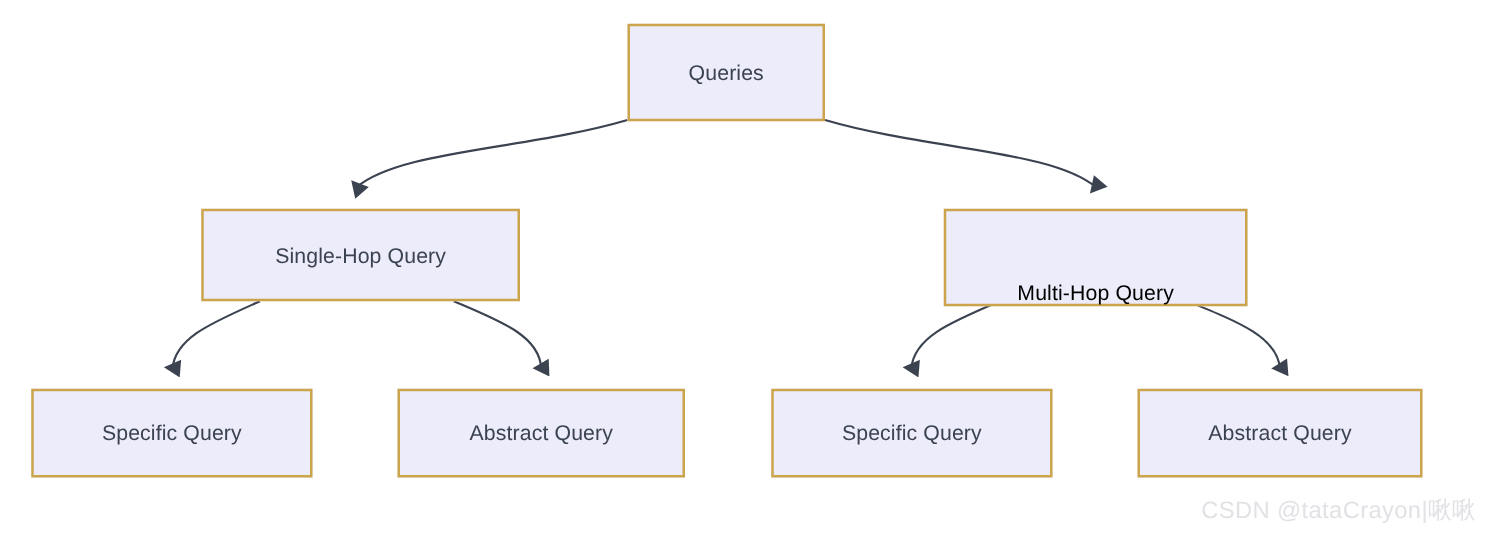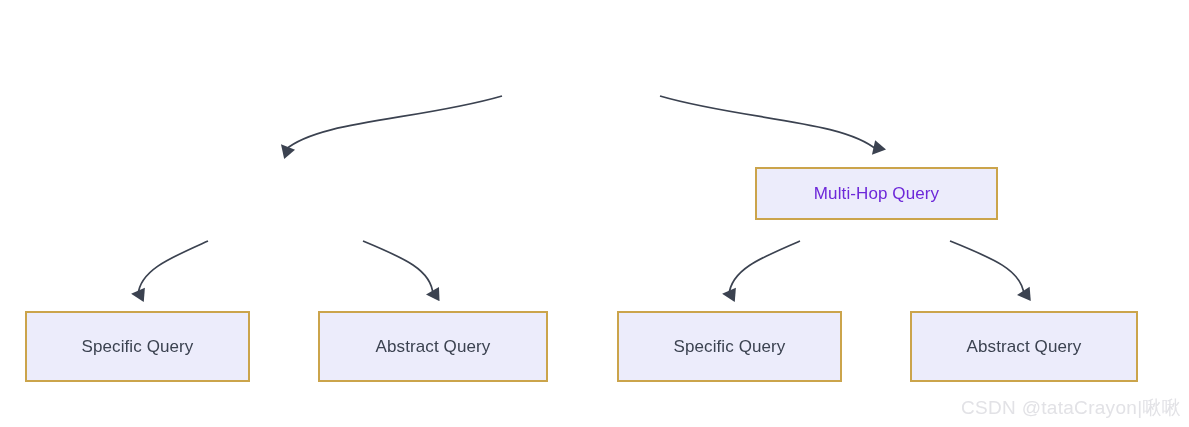--- a/index.html
+++ b/index.html
@@ -67,23 +67,29 @@
       </marker>
     </defs>
     <path fill="none" stroke="#3B4250" stroke-width="1.7" marker-end="url(#arrowhead)" d="M 502 96 C 420 120, 320 120, 285 150"></path>
     <path fill="none" stroke="#3B4250" stroke-width="1.7" marker-end="url(#arrowhead)" d="M 660 96 C 742 120, 842 120, 877 150"></path>
     <path fill="none" stroke="#3B4250" stroke-width="1.7" marker-end="url(#arrowhead)" d="M 208 241 C 170 258, 140 270, 138 295"></path>
     <path fill="none" stroke="#3B4250" stroke-width="1.7" marker-end="url(#arrowhead)" d="M 363 241 C 404 258, 432 270, 433 295"></path>
     <path fill="none" stroke="#3B4250" stroke-width="1.7" marker-end="url(#arrowhead)" d="M 800 241 C 760 258, 731 270, 729 295"></path>
     <path fill="none" stroke="#3B4250" stroke-width="1.7" marker-end="url(#arrowhead)" d="M 950 241 C 992 258, 1022 270, 1024 295"></path>
   </svg>
 
+  <div class="node" id="node-queries" style="left: 502px; top: 19px; width: 158px; height: 78px; background: rgb(236, 236, 251); border-color: rgb(203, 164, 75); color: rgb(59, 66, 80);">
+    <span class="node-label">Queries</span>
+  </div>
 
+  <div class="node" id="node-single-hop" style="left: 161px; top: 167px; width: 255px; height: 74px; background: rgb(236, 236, 251); border-color: rgb(203, 164, 75); color: rgb(59, 66, 80);">
+    <span class="node-label">Single-Hop Query</span>
+  </div>
 
-  <div class="node" id="node-multi-hop" style="left: 755px; top: 167px; width: 243px; height: 53px; background: rgb(236, 236, 251); border-color: rgb(203, 164, 75); color: #6d28d9;">
+  <div class="node" id="node-multi-hop" style="left: 755px; top: 167px; width: 243px; height: 78px; background: rgb(236, 236, 251); border-color: rgb(203, 164, 75); color: #000000; align-items: flex-end;">
     <span class="node-label">Multi-Hop Query</span>
   </div>
 
   <div class="node" id="node-sh-specific" style="left: 25px; top: 311px; width: 225px; height: 71px; background: rgb(236, 236, 251); border-color: rgb(203, 164, 75); color: rgb(59, 66, 80);">
     <span class="node-label">Specific Query</span>
   </div>
 
   <div class="node" id="node-sh-abstract" style="left: 318px; top: 311px; width: 230px; height: 71px; background: rgb(236, 236, 251); border-color: rgb(203, 164, 75); color: rgb(59, 66, 80);">
     <span class="node-label">Abstract Query</span>
   </div>

